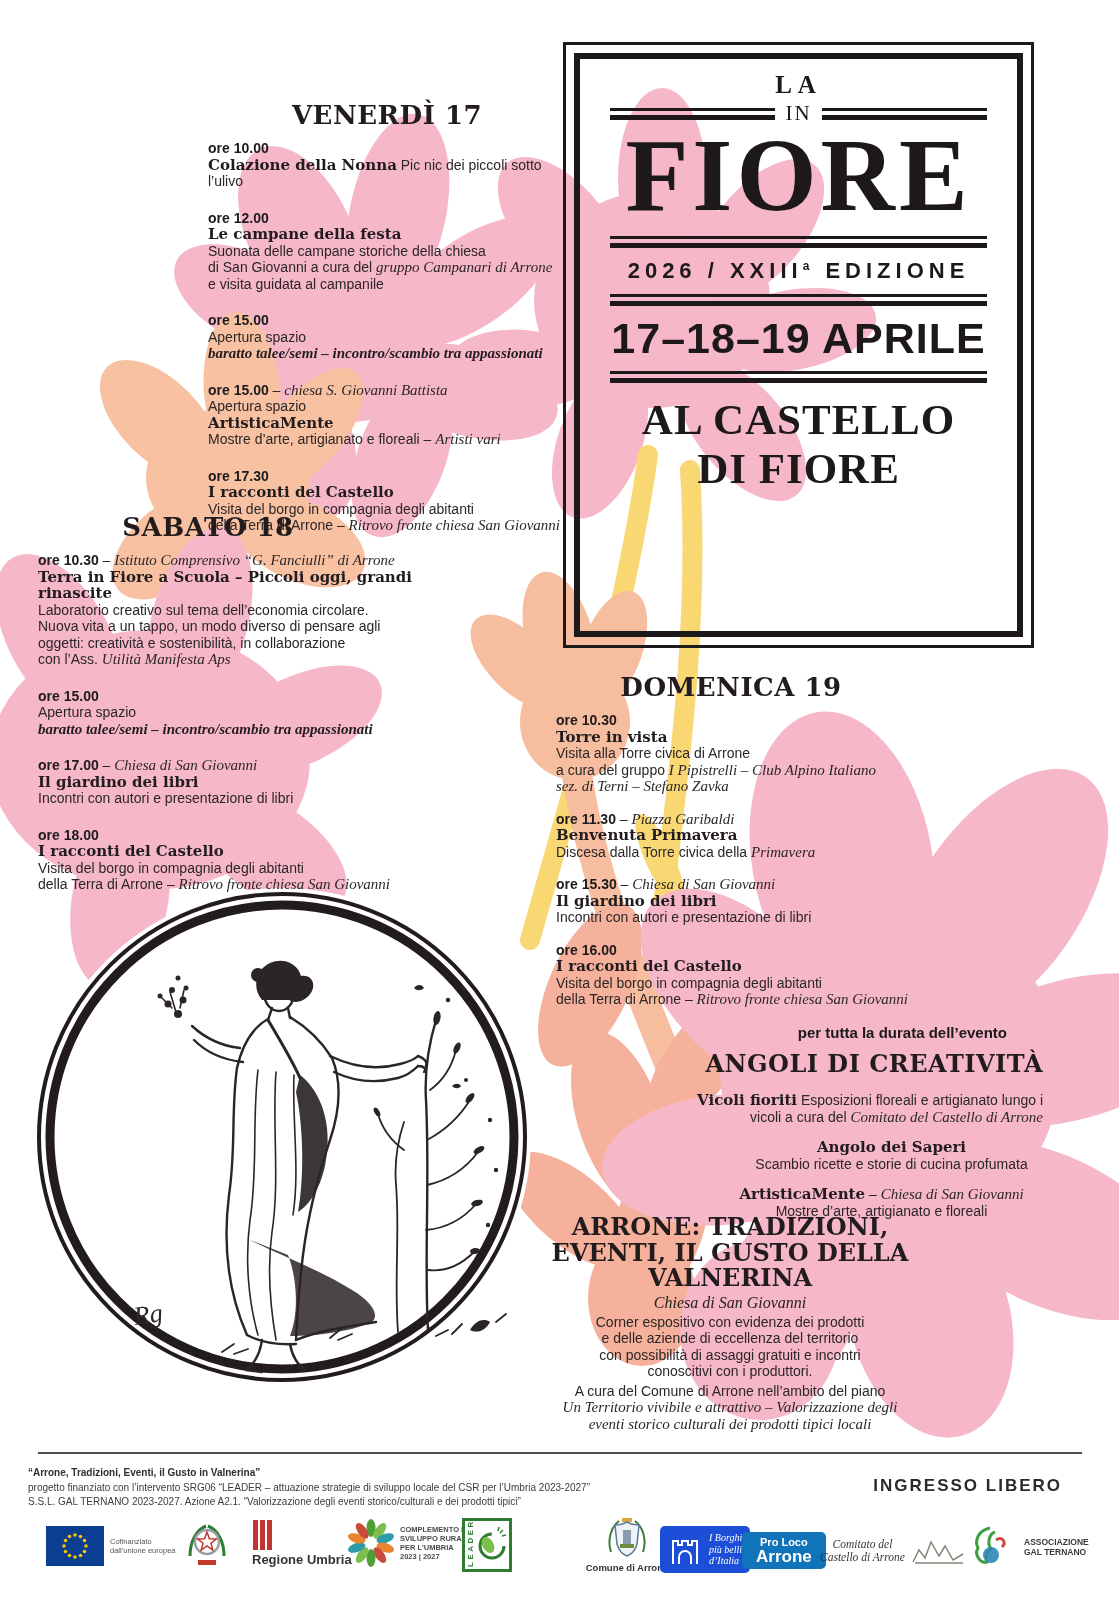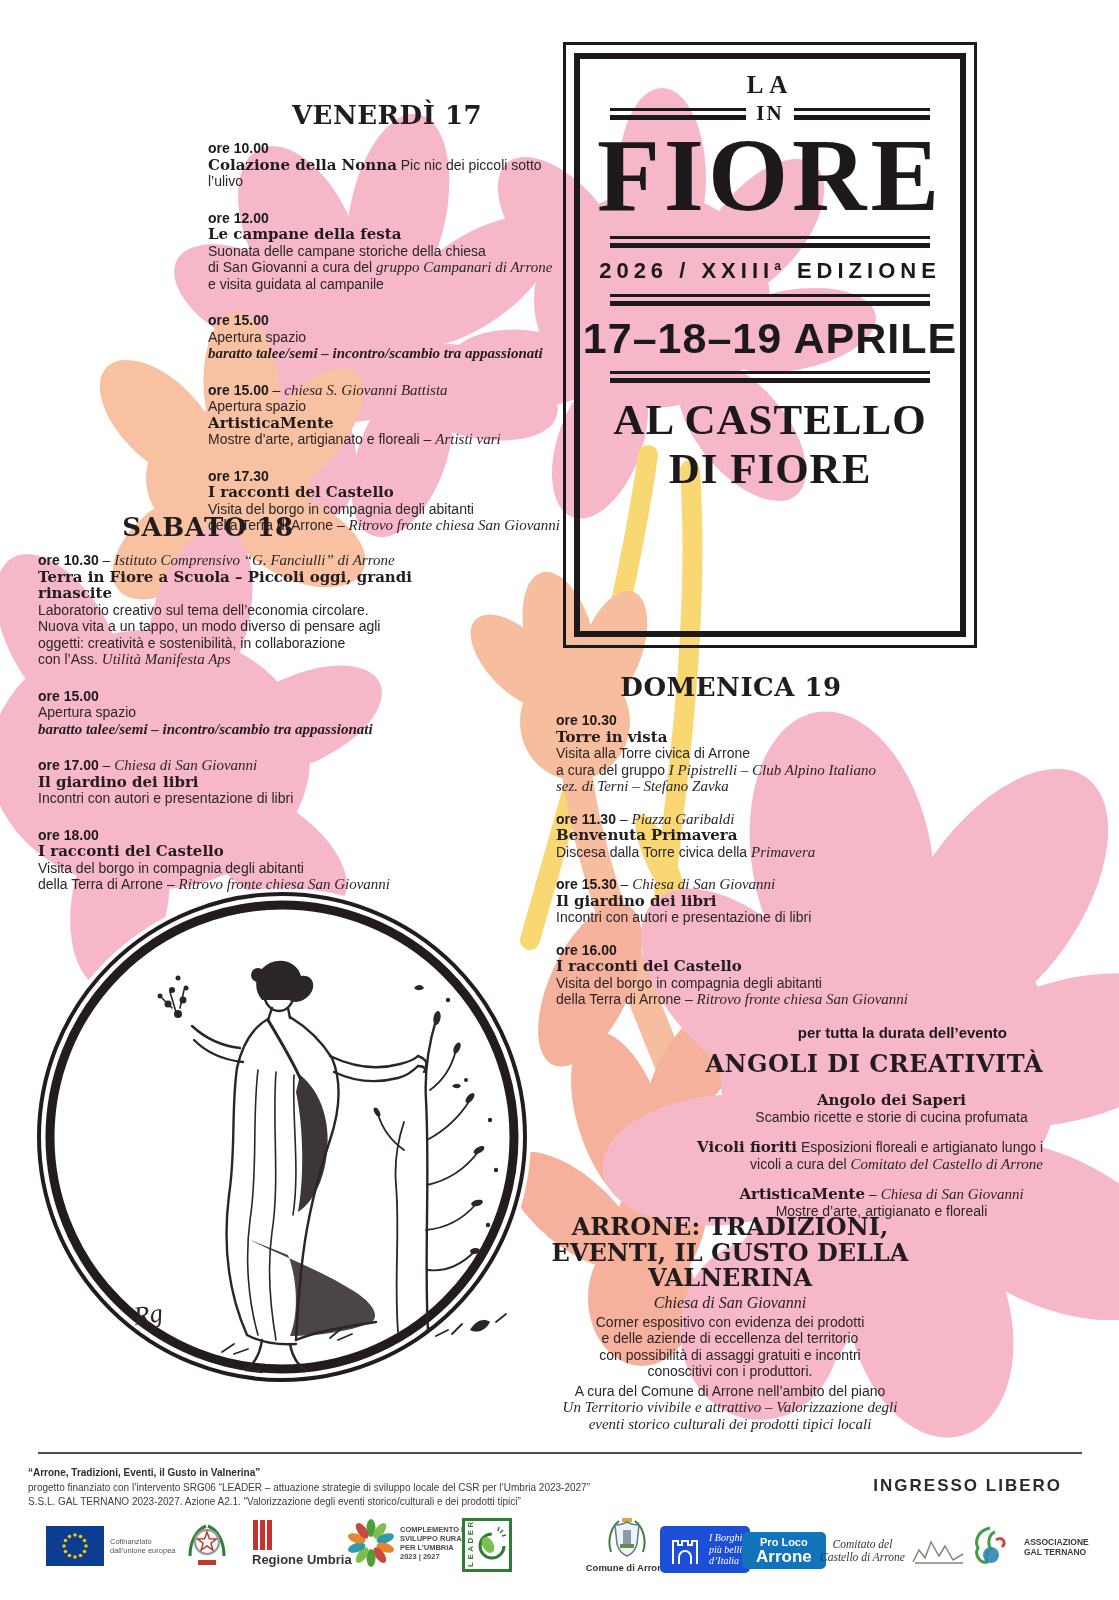--- a/index.html
+++ b/index.html
@@ -12,28 +12,28 @@
   .day-h{font-family:"DejaVu Serif",serif;font-weight:800;font-size:26px;letter-spacing:.5px;
          color:#221c1e;text-align:center;margin-bottom:10px;}
   .blk{margin-bottom:20px;}
   .line{font-size:14px;line-height:16.5px;color:#2b2627;}
   .t{font-weight:700;color:#1d1a1b;}
   .tb{font-family:"DejaVu Serif",serif;font-weight:700;font-size:15px;color:#221c1e;}
   .it{font-family:"Liberation Serif",serif;font-style:italic;font-size:15px;}
   .bit{font-family:"Liberation Serif",serif;font-style:italic;font-weight:700;font-size:15px;color:#221c1e;}
 
   
-  .tbox{left:563px;top:42px;width:414px;height:606px;border:3px solid #1d191b;padding:8px;box-sizing:border-box;}
+  .tbox{left:563px;top:42px;width:471px;height:606px;border:3px solid #1d191b;padding:8px;box-sizing:border-box;}
   .tbox-in{border:6px solid #1d191b;width:100%;height:100%;box-sizing:border-box;text-align:center;
            padding-top:12px;color:#1d191b;}
   .la{font-family:"Liberation Serif",serif;font-weight:700;font-size:25px;letter-spacing:6px;}
   .giant{font-family:"Liberation Serif",serif;font-weight:700;font-size:103px;line-height:.93;letter-spacing:4px;}
   .rl{display:flex;align-items:center;margin:2px 30px;}
   .rs{flex:1;height:4px;border-top:3px solid #1d191b;border-bottom:5px solid #1d191b;}
-  .rin{font-family:"Liberation Serif",serif;font-weight:700;font-size:21px;letter-spacing:2px;padding:0 10px;}
+  .rin{font-family:"Liberation Serif",serif;font-weight:400;font-size:21px;letter-spacing:2px;padding:0 10px;}
   .hr{height:4px;border-top:3px solid #1d191b;border-bottom:5px solid #1d191b;margin:0 30px;}
   .hr-a{margin-top:12px;margin-bottom:10px;}
   .hr-b{margin-top:10px;margin-bottom:8px;}
   .hr-c{margin-top:8px;margin-bottom:14px;}
   .edition{font-weight:700;font-size:22px;letter-spacing:5px;}
   .edition sup{font-size:12px;}
   .dates{font-weight:700;font-size:43px;letter-spacing:1px;}
   .venue{font-family:"Liberation Serif",serif;font-weight:700;font-size:43px;line-height:1.06;letter-spacing:1px;margin-top:4px;}
 
   
@@ -312,27 +312,27 @@
       <div class="line t">ore 16.00</div>
       <div class="line tb">I racconti del Castello</div>
       <div class="line">Visita del borgo in compagnia degli abitanti</div>
       <div class="line"><span>della Terra di Arrone – </span><span class="it">Ritrovo fronte chiesa San Giovanni</span></div>
     </div>
   </div>
 
   <div class="abs" style="left:600px;top:1024px;width:443px;">
     <div class="kicker">per tutta la durata dell’evento</div>
     <div class="corner-h">ANGOLI DI CREATIVITÀ</div>
+    <div class="c-item" style="text-align:right;">
+      <div class="line"><span class="tb">Vicoli fioriti</span><span> Esposizioni floreali e artigianato lungo i</span></div>
+      <div class="line"><span>vicoli a cura del </span><span class="it">Comitato del Castello di Arrone</span></div>
+    </div>
     <div class="c-item" style="text-align:center;margin-left:140px;">
       <div class="line tb">Angolo dei Saperi</div>
       <div class="line">Scambio ricette e storie di cucina profumata</div>
-    </div>
-    <div class="c-item" style="text-align:right;">
-      <div class="line"><span class="tb">Vicoli fioriti</span><span> Esposizioni floreali e artigianato lungo i</span></div>
-      <div class="line"><span>vicoli a cura del </span><span class="it">Comitato del Castello di Arrone</span></div>
     </div>
     <div class="c-item" style="text-align:center;margin-left:120px;">
       <div class="line"><span class="tb">ArtisticaMente</span><span> – </span><span class="it">Chiesa di San Giovanni</span></div>
       <div class="line">Mostre d’arte, artigianato e floreali</div>
     </div>
   </div>
 
   <div class="abs" style="left:548px;top:1214px;width:364px;text-align:center;">
     <div class="arrone-h">ARRONE: TRADIZIONI,</div>
     <div class="arrone-h">EVENTI, IL GUSTO DELLA</div>

